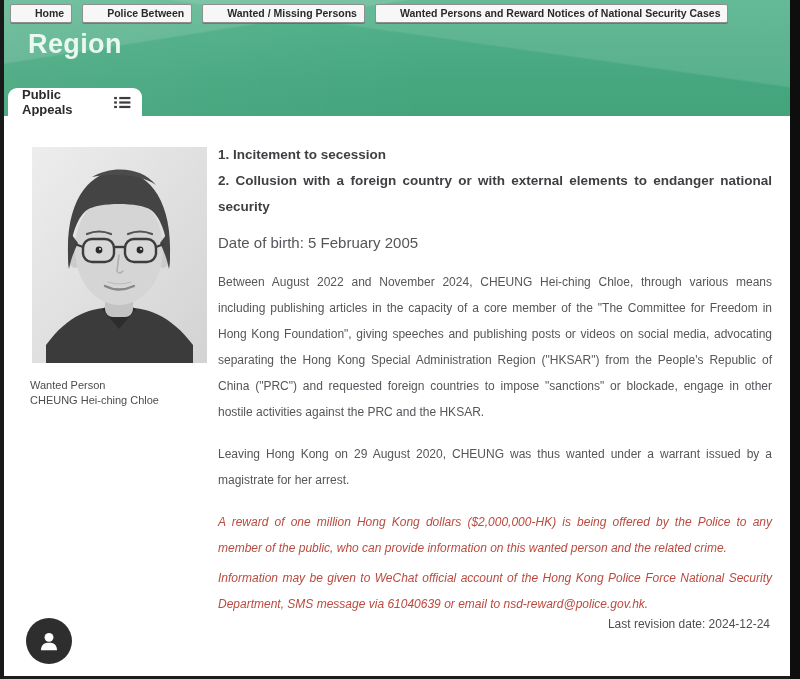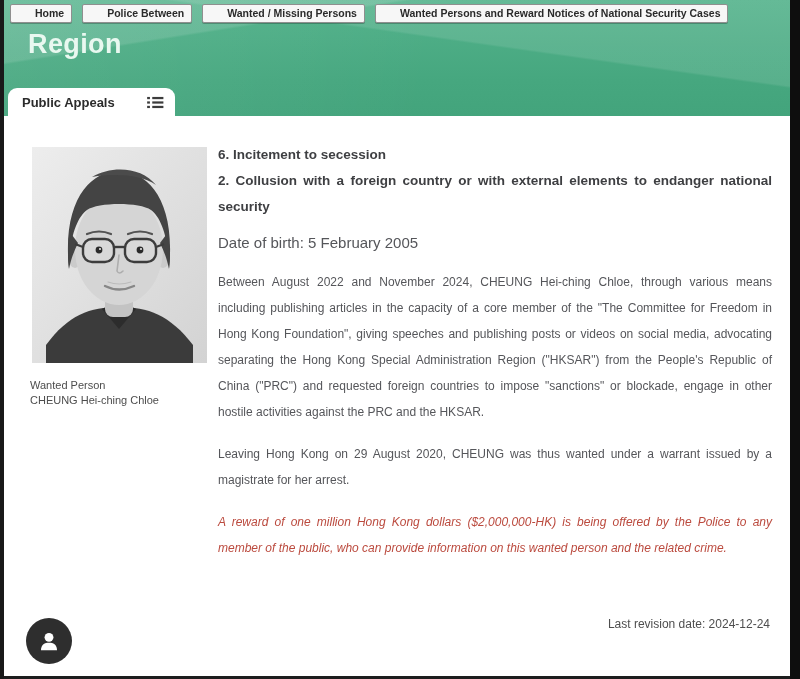--- a/index.html
+++ b/index.html
@@ -25,21 +25,21 @@
   .nav-btn {
     background:#f7f7f7; border:1px solid #8f8f8f; border-radius:2px;
     font-family:"Liberation Sans", sans-serif; font-size:10.5px; font-weight:700;
     color:#2a2a2a; padding:2px 7px 3px 24px; line-height:1.15; cursor:pointer;
     box-shadow:0 1px 0 rgba(0,0,0,0.25); white-space:nowrap;
   }
 
   .page-title { position:absolute; top:29px; left:24px; font-size:27px; font-weight:700; color:#e9f8f0; letter-spacing:0.4px; }
 
   .tab {
-    position:absolute; bottom:0; left:4px; width:167px; height:28px; background:#ffffff;
+    position:absolute; bottom:0; left:4px; width:134px; height:28px; background:#ffffff;
     border-radius:9px 9px 0 0; display:flex; align-items:center; justify-content:space-between;
     padding:0 11px 0 14px; cursor:pointer;
   }
   .tab-label { font-size:13px; font-weight:700; color:#2c2c2c; }
   .list-icon { display:inline-flex; }
 
   .content { position:absolute; left:4px; right:10px; top:116px; bottom:3px; background:#fff; }
 
   .photo-wrap { position:absolute; left:26px; top:31px; width:178px; text-align:left; }
   .photo { width:175px; height:216px; display:block; margin:0 auto; filter:grayscale(100%); }
@@ -136,26 +136,27 @@
         <path d="M73 139 Q 87 146 102 139" stroke="#8e8680" stroke-width="2.4" fill="none" stroke-linecap="round"></path>
         <path d="M76 135 Q 87 139 99 135" stroke="#c0bab2" stroke-width="1.2" fill="none" stroke-linecap="round"></path>
       </svg>
       <div class="caption">
         <div>Wanted Person</div>
         <div>CHEUNG Hei-ching Chloe</div>
       </div>
     </div>
 
     <div class="text-col">
-      <div class="charge">6. Incitement to secession</div>
+      <div class="charge">1. Incitement to secession</div>
       <div class="charge">2. Collusion with a foreign country or with external elements to endanger national security</div>
       <div class="dob">Date of birth: 5 February 2005</div>
       <div class="para">Between August 2022 and November 2024, CHEUNG Hei-ching Chloe, through various means including publishing articles in the capacity of a core member of the "The Committee for Freedom in Hong Kong Foundation", giving speeches and publishing posts or videos on social media, advocating separating the Hong Kong Special Administration Region ("HKSAR") from the People's Republic of China ("PRC") and requested foreign countries to impose "sanctions" or blockade, engage in other hostile activities against the PRC and the HKSAR.</div>
       <div class="para">Leaving Hong Kong on 29 August 2020, CHEUNG was thus wanted under a warrant issued by a magistrate for her arrest.</div>
       <div class="para red">A reward of one million Hong Kong dollars ($2,000,000-HK) is being offered by the Police to any member of the public, who can provide information on this wanted person and the related crime.</div>
+      <div class="para red tight">Information may be given to WeChat official account of the Hong Kong Police Force National Security Department, SMS message via 61040639 or email to nsd-reward@police.gov.hk.</div>
     </div>
 
     <div class="revision">Last revision date: 2024-12-24</div>
 
     <button class="avatar-btn">
       <span style="display:inline-flex;">
         <svg width="26" height="26" viewBox="0 0 24 24">
           <circle cx="12" cy="8.6" r="4.1" fill="#ffffff"></circle>
           <path d="M4.6 20.5 C4.6 15.2 8.2 13.6 12 13.6 C15.8 13.6 19.4 15.2 19.4 20.5 Z" fill="#ffffff"></path>
         </svg>

